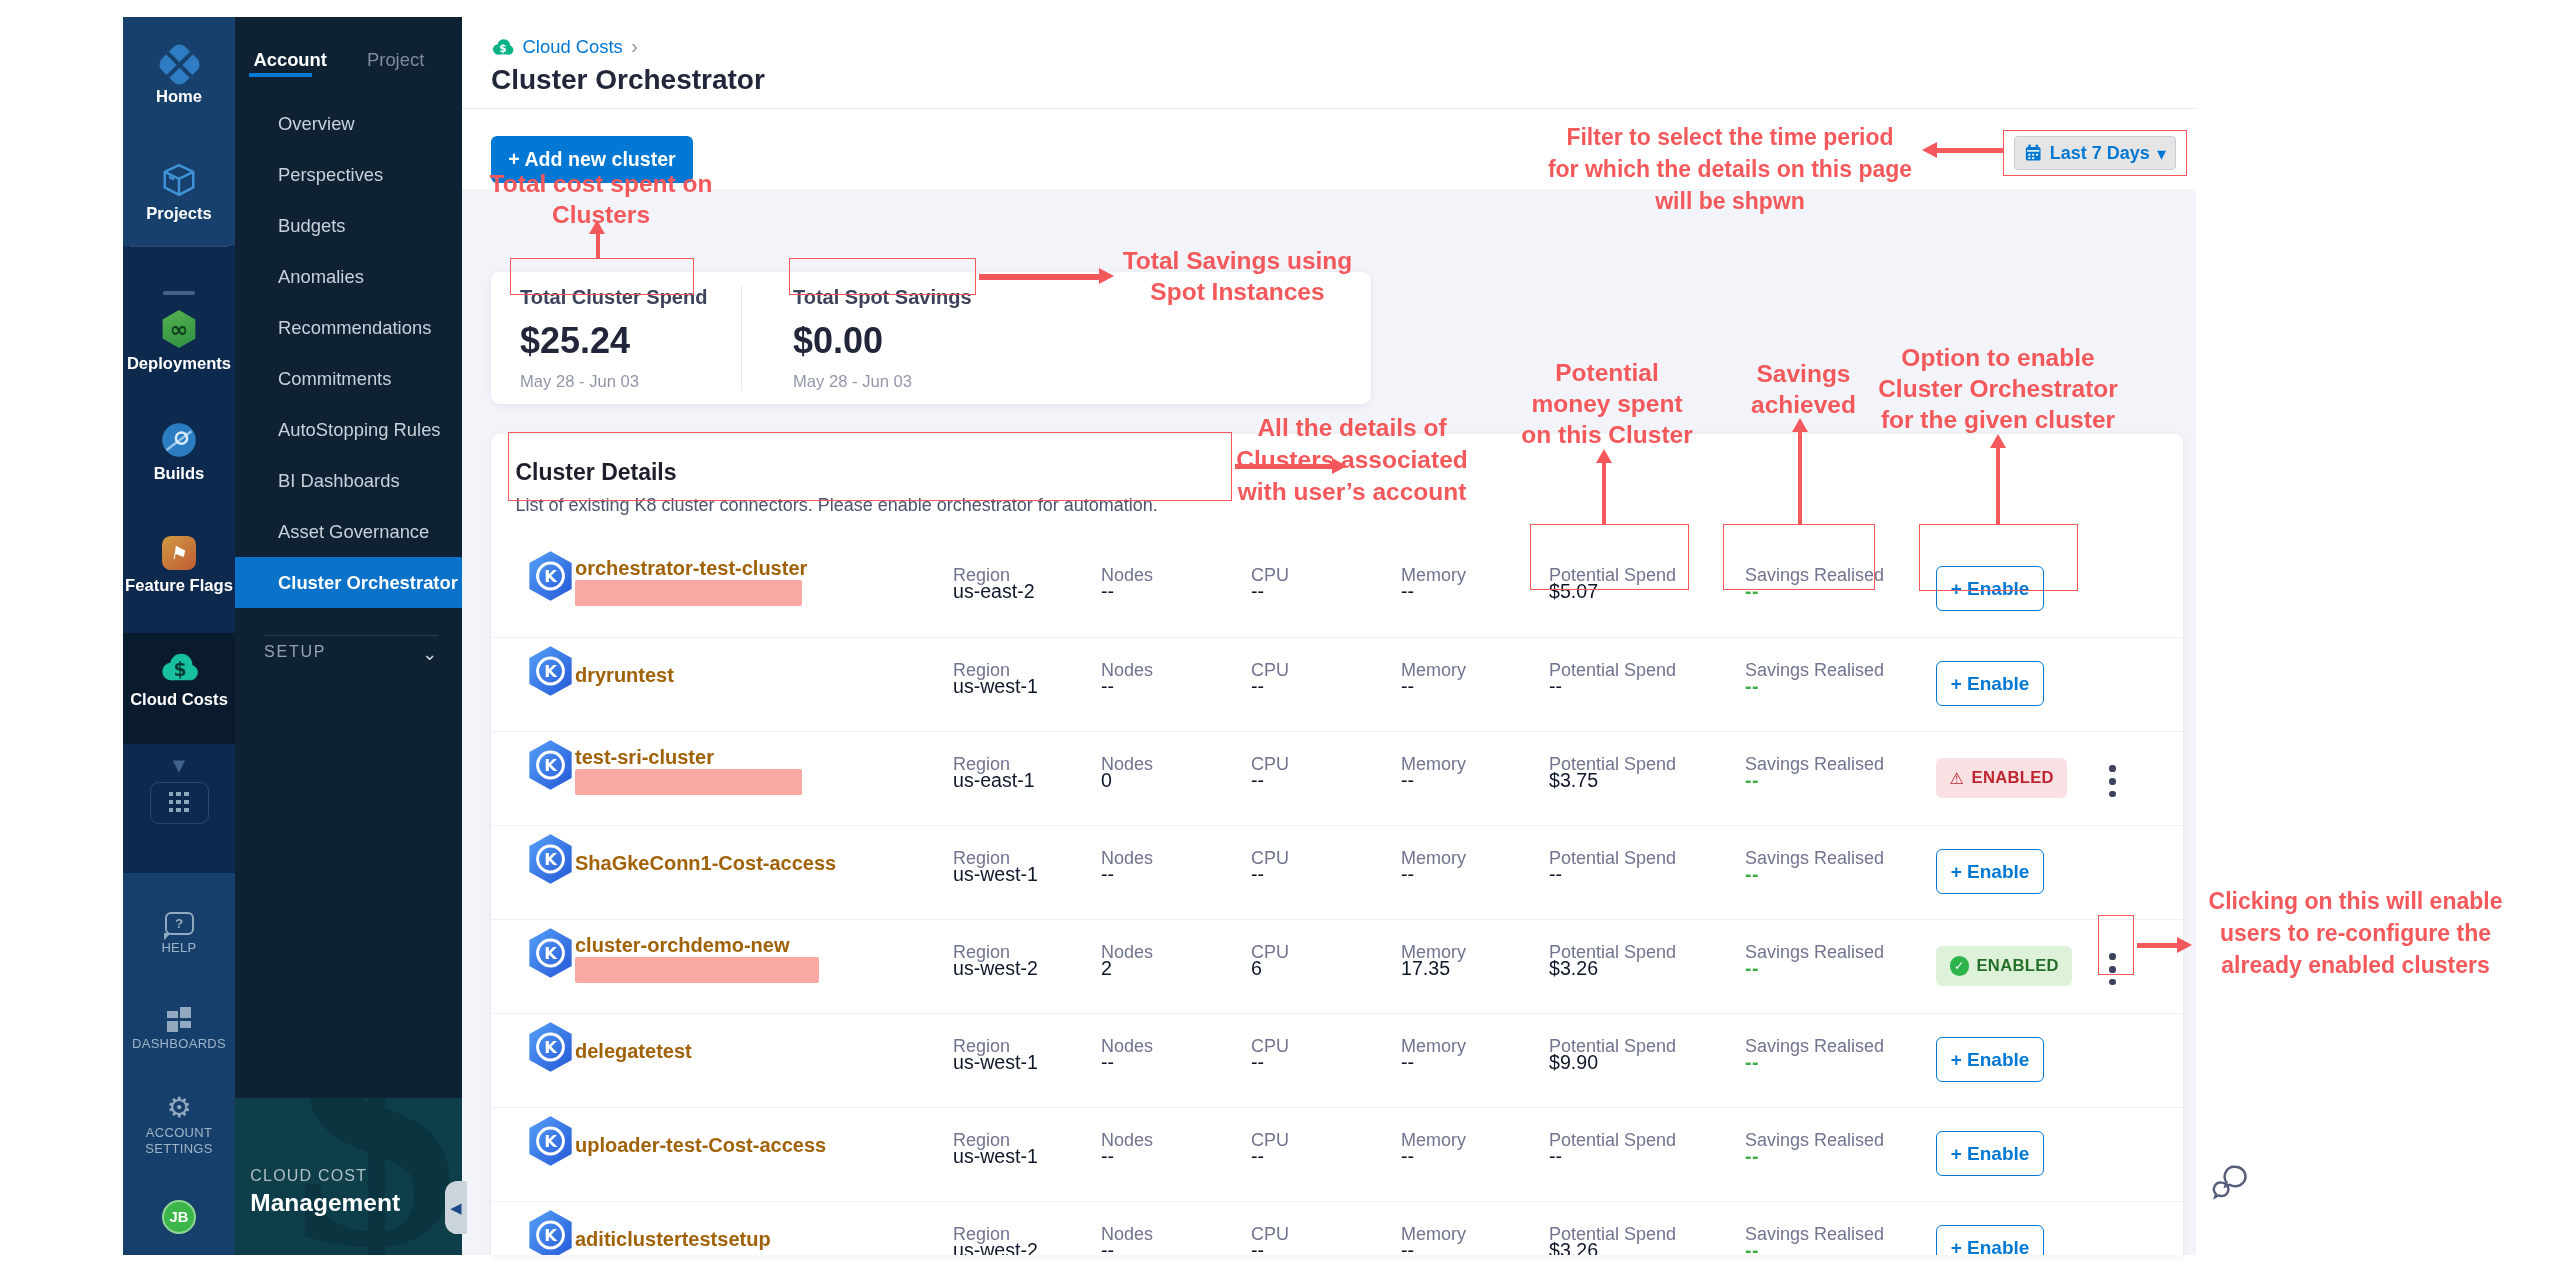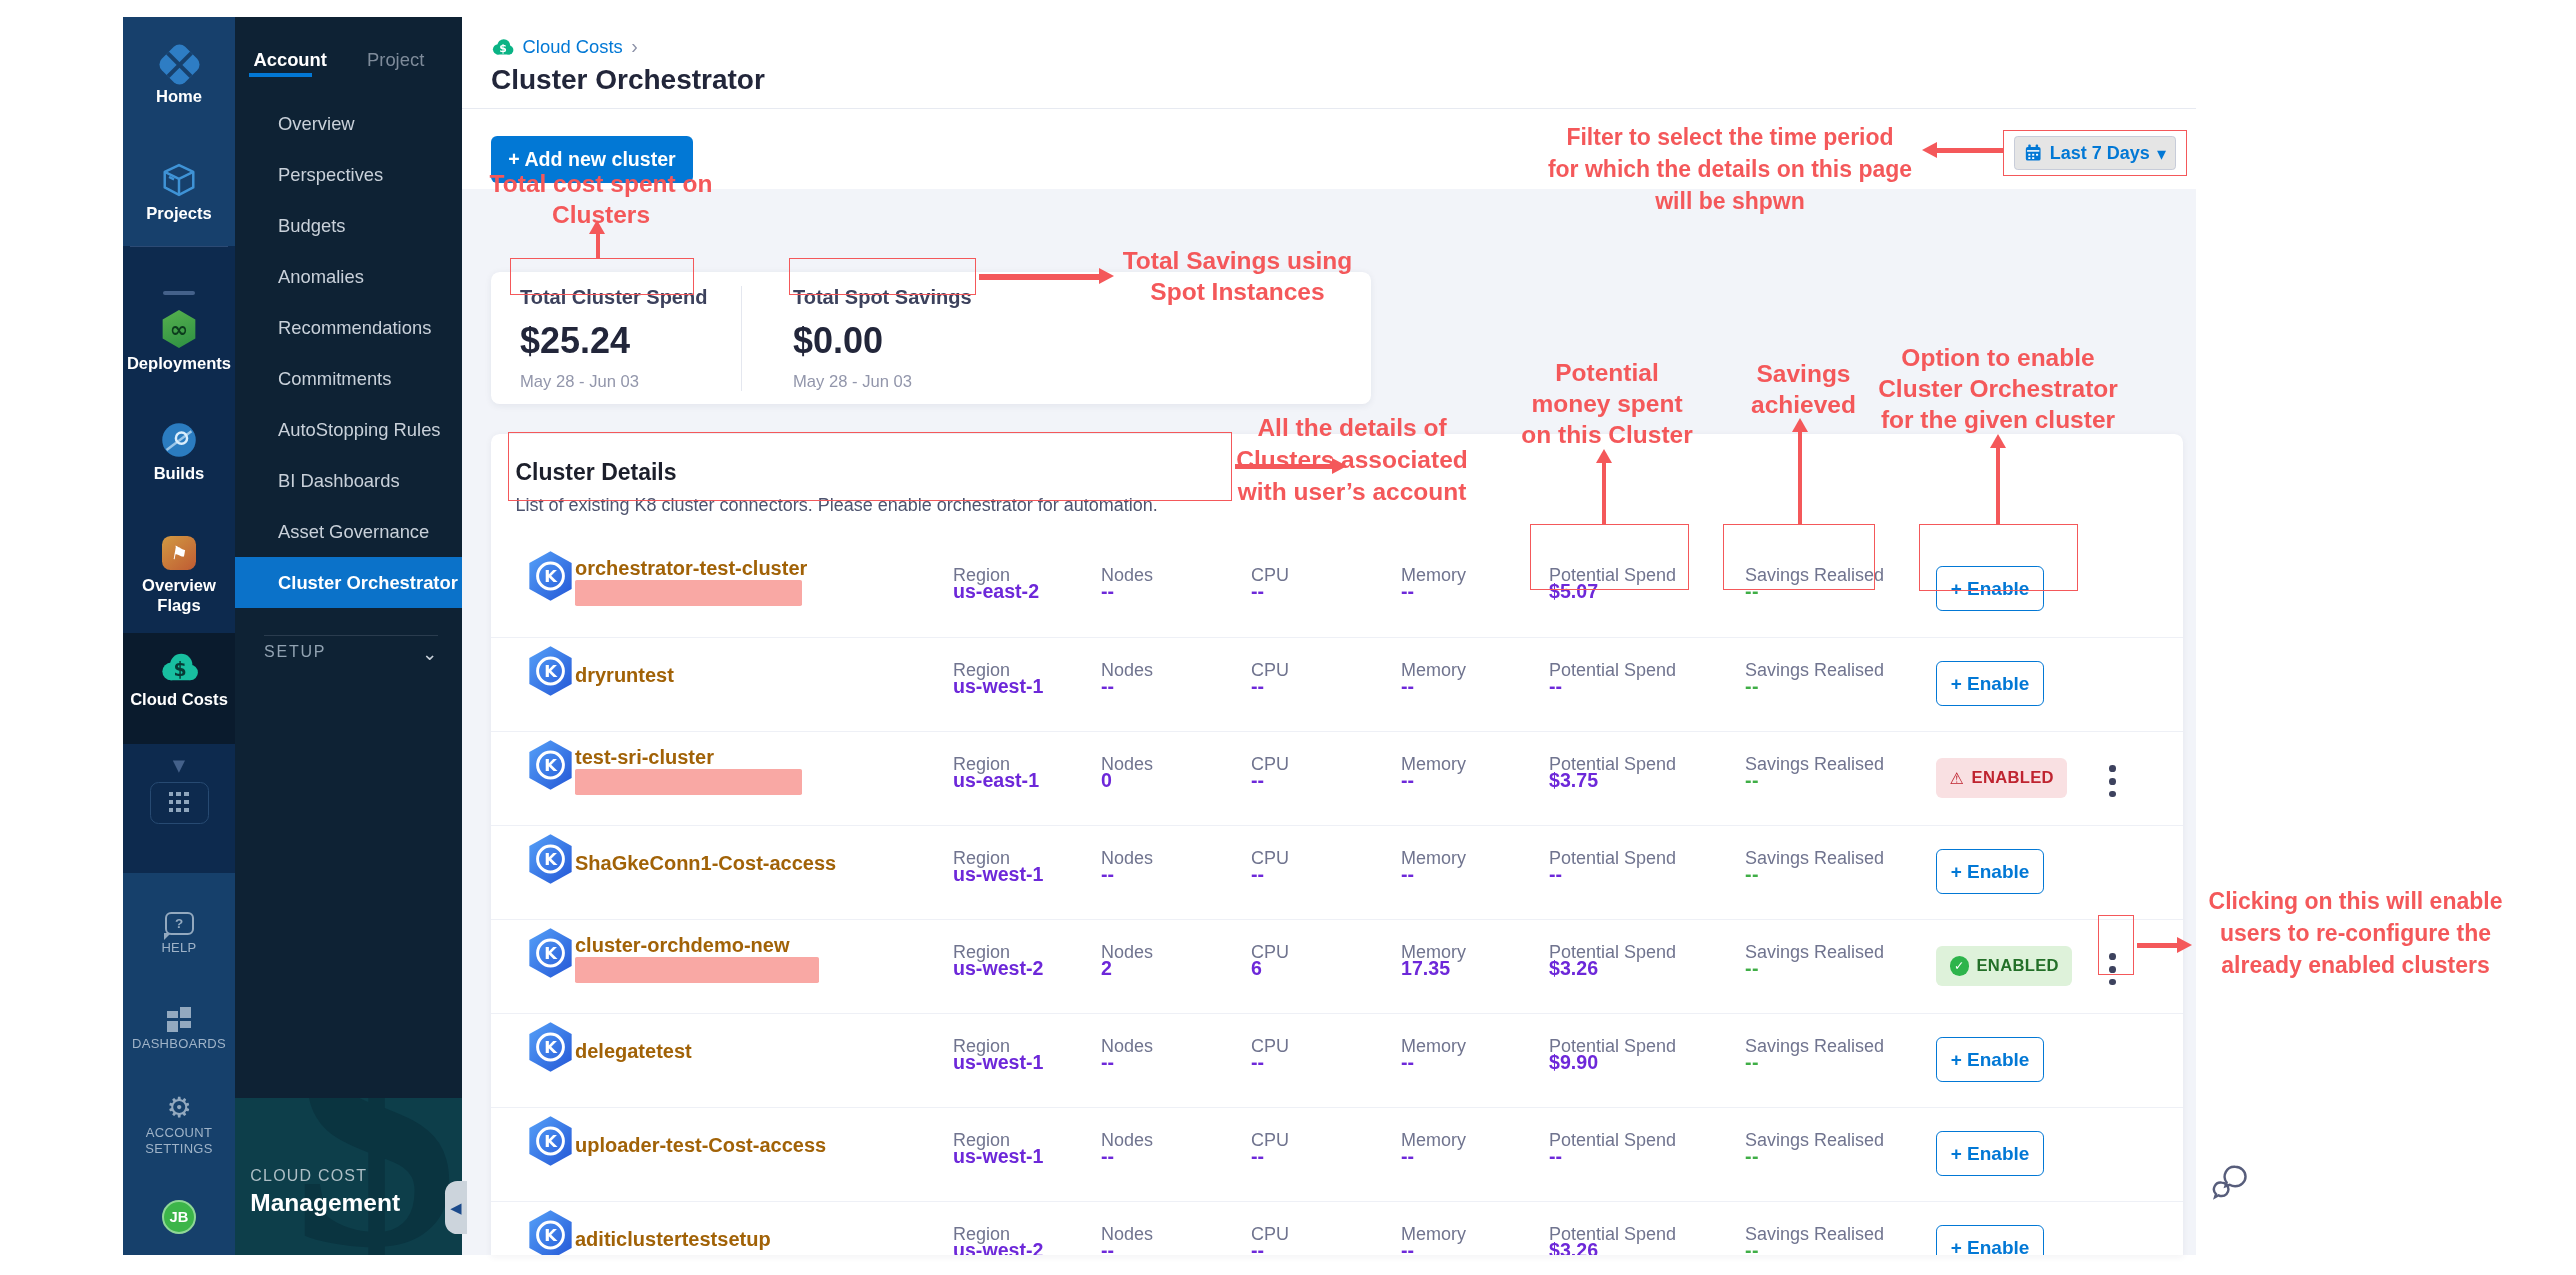--- a/index.html
+++ b/index.html
@@ -91,21 +91,21 @@
   .panel-sub { position: absolute; left: 24.5px; top: 61px; font-size: 18px; color: #4d536e; }
   .rows { position: absolute; left: 0; top: 109px; width: 100%; }
   .crow { position: relative; height: 94px; }
   .crow + .crow { border-top: 1.2px solid #eef0f6; }
   .k8s { position: absolute; left: 36px; top: 7.4px; }
   .cname { position: absolute; left: 84px; top: 13.5px; font-size: 20px; font-weight: 600; color: #a16207; white-space: nowrap; }
   .crow.no-bar .cname { top: 26px; }
   .redact { position: absolute; left: 84px; top: 37px; height: 26px; background: #f9a8a4; border-radius: 1.8px; }
   .col { position: absolute; top: 0; }
   .col .cl { position: absolute; top: 22px; left: 0; font-size: 18px; color: #70748f; white-space: nowrap; }
-  .col .cv { position: absolute; top: 37px; left: 0; font-size: 19.6px; font-weight: 700; color: #6d28d9; white-space: nowrap; }
+  .col .cv { position: absolute; top: 37px; left: 0; font-size: 19.6px; font-weight: 400; color: #0f172a; white-space: nowrap; }
   .col-region { left: 462px; } .col-nodes { left: 610px; } .col-cpu { left: 760px; } .col-memory { left: 910px; }
   .col-potential_spend { left: 1058px; } .col-savings_realised { left: 1254px; }
   .col-savings_realised .cv { color: #3fae46; font-weight: bold; letter-spacing: 0.6px; }
   .enable-btn { position: absolute; left: 1445px; top: 23px; width: 108px; height: 45px; background: #fff; border: 1.8px solid #0278d5; border-radius: 6.1px; color: #0278d5; font-size: 19px; font-weight: 600; cursor: pointer; font-family: inherit; }
   .badge { position: absolute; left: 1445px; top: 26px; height: 40px; border-radius: 6.1px; display: inline-flex; align-items: center; gap: 7.4px; padding: 0 13.5px; font-size: 16.6px; font-weight: bold; letter-spacing: 0.3px; }
   .badge.warn { background: #f9e0e2; color: #bf2430; }
   .badge.warn .bic { font-family:"DejaVu Sans",sans-serif; font-size: 16px; color:#bf2430; }
   .badge.ok { background: #def2da; color: #236f28; }
   .badge.ok .bic { width: 19.6px; height: 19.6px; border-radius: 50%; background: #2db44b; color: #fff; font-size: 12.3px; display:flex; align-items:center; justify-content:center; font-family:"DejaVu Sans",sans-serif; }
   .kebab { position: absolute; left: 1612px; top: 27px; cursor: pointer; padding: 0 6.1px; }
@@ -163,21 +163,21 @@
       <line x1="9" y1="45" x2="49" y2="15" stroke="#9cc6e8" stroke-width="4"></line>
       <circle cx="33" cy="26" r="9" fill="none" stroke="#dbeefc" stroke-width="4"></circle>
     </svg>
     <span class="mod-label">Builds</span>
   </div>
 
   <div class="mod-item" style="top:519px;">
     <div class="ff-icon ic-center">
         <span>⚑</span>
       </div>
-    <span class="mod-label">Overview Flags</span>
+    <span class="mod-label">Feature Flags</span>
   </div>
 
   <div class="mod-item" style="top:633px;">
     <svg class="ic-center" style="display:block" width="40" height="34" viewBox="0 0 36 30">
       <circle cx="11" cy="19" r="8" fill="#18bfa0"></circle>
       <circle cx="20" cy="13" r="10" fill="#18bfa0"></circle>
       <circle cx="28" cy="20" r="7" fill="#18bfa0"></circle>
       <rect x="7" y="18" width="24" height="9" rx="4" fill="#18bfa0"></rect>
       <text x="19" y="23" text-anchor="middle" font-size="17" font-weight="bold" fill="#073a35" font-family="DejaVu Sans">$</text>
     </svg>

